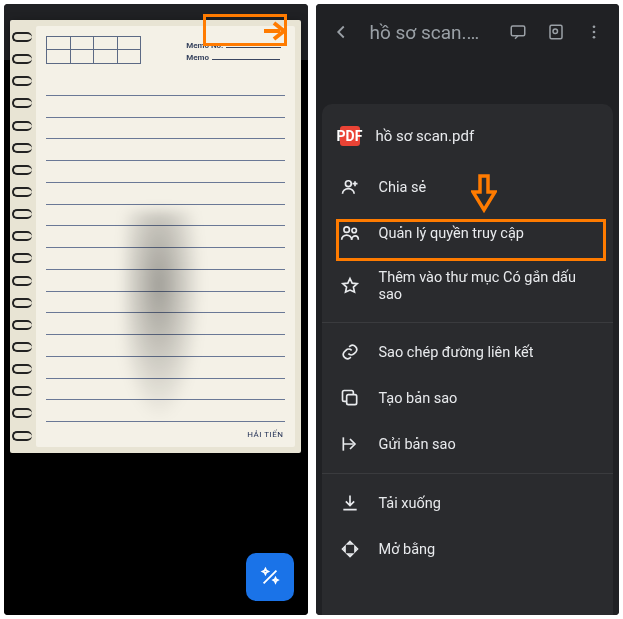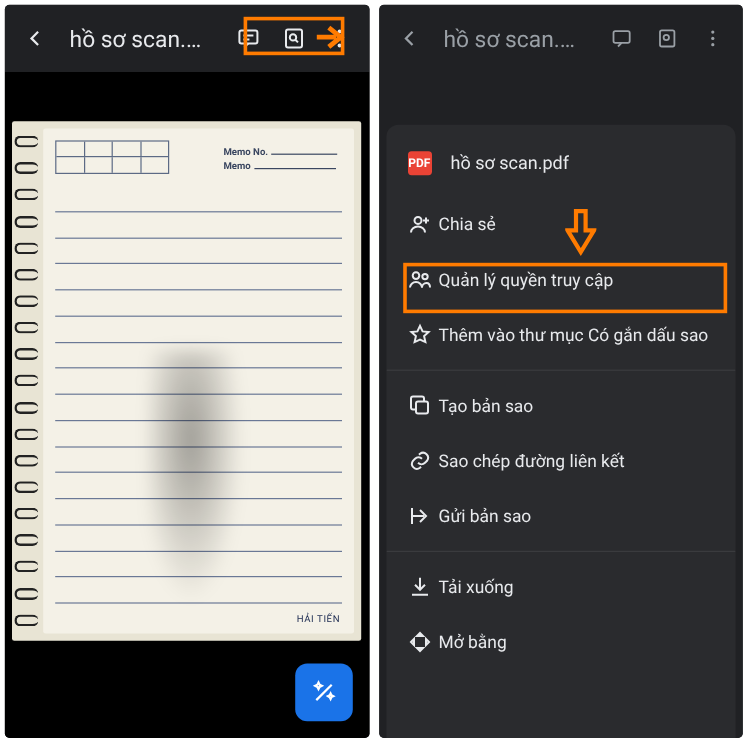--- a/index.html
+++ b/index.html
@@ -4,45 +4,45 @@
   <style>
     * { margin:0; padding:0; box-sizing:border-box; }
     body { font-family: Roboto, Arial, sans-serif; background:#fff; width:623px; height:619px; position:relative; }
     .panes { display:flex; gap:8px; padding:4px; width:623px; height:619px; }
     .phone { flex:1; background:#202124; color:#e8eaed; border-radius:4px; overflow:hidden; display:flex; flex-direction:column; position:relative; }
     .appbar { height:56px; display:flex; align-items:center; padding:0 6px; gap:10px; background:#202124; }
     .appbar .title { flex:1; font-size:19px; font-weight:400; overflow:hidden; text-overflow:ellipsis; white-space:nowrap; }
     .iconbtn { width:38px; height:38px; display:flex; align-items:center; justify-content:center; color:#e8eaed; cursor:pointer; }
     .iconbtn.dim { color:#9aa0a6; }
     .appbar-right { display:flex; align-items:center; gap:0px; }
-    .viewer { flex:1; background:#000; display:flex; align-items:center; justify-content:center; padding:0; }
+    .viewer { flex:1; background:#000; display:flex; align-items:flex-start; justify-content:center; padding:0; }
     .notebook { width:96%; height:78%; background:#e8e4d4; border-radius:2px; position:relative; overflow:hidden; box-shadow:0 2px 10px rgba(0,0,0,.4); margin-top:-40px; }
     .page { position:absolute; left:26px; right:6px; top:6px; bottom:6px; background:#f4f1e7; border-radius:2px; }
     .spiral { position:absolute; left:2px; top:6px; bottom:6px; width:22px; display:flex; flex-direction:column; justify-content:space-around; }
     .ring { width:20px; height:10px; border:2px solid #222; border-radius:6px; border-right:none; background:transparent; }
     .headtable { position:absolute; left:10px; top:10px; width:95px; height:28px; border:1px solid #5c6a85; }
     .headtable .r { height:50%; display:flex; }
     .headtable .c { flex:1; border-right:1px solid #5c6a85; }
     .headtable .r:first-child { border-bottom:1px solid #5c6a85; }
     .memo { position:absolute; right:14px; top:14px; font-size:8px; color:#3a4660; line-height:12px; text-align:left; }
     .memo span{ display:inline-block; border-bottom:1px solid #3a4660; width:55px; margin-left:3px;}
     .rules { position:absolute; left:10px; right:10px; top:48px; bottom:22px; }
     .rule { height:6.2%; border-bottom:1px solid #6a7896; }
     .shadow { position:absolute; left:34%; top:44%; width:30%; height:50%; background:radial-gradient(ellipse at 45% 35%, rgba(0,0,0,.35), rgba(0,0,0,0) 70%); filter:blur(6px); }
     .brand { position:absolute; right:12px; bottom:8px; font-size:8px; font-weight:400; color:#1b2a50; letter-spacing:.5px; }
     .fab { position:absolute; right:14px; bottom:14px; width:48px; height:48px; border-radius:10px; background:#1a73e8; display:flex; align-items:center; justify-content:center; color:#fff; box-shadow:0 3px 8px rgba(0,0,0,.4); cursor:pointer; }
 
     
     .sheet-backdrop { flex:1; background:#202124; display:flex; flex-direction:column; }
     .sheet { background:#2a2b2e; border-radius:10px 10px 0 0; margin:0 6px; flex:1; display:flex; flex-direction:column; padding:8px 0 0 0; overflow:hidden;}
     .sheet-head { display:flex; align-items:center; gap:16px; padding:14px 18px 18px 18px; }
-    .pdfbadge { width:20px; height:20px; border-radius:3px; background:#ea4335; color:#fff; font-size:10px; font-weight:700; display:flex; align-items:center; justify-content:center; }
+    .pdfbadge { width:20px; height:20px; border-radius:3px; background:#ea4335; color:#fff; font-size:14px; font-weight:700; display:flex; align-items:center; justify-content:center; }
     .sheet-head .fname { font-size:15px; color:#e8eaed; }
     .menu { display:flex; flex-direction:column; }
-    .mitem { display:flex; align-items:center; gap:6px; padding:13px 18px; font-size:14.5px; color:#e8eaed; cursor:pointer; }
+    .mitem { display:flex; align-items:center; gap:19px; padding:13px 18px; font-size:14.5px; color:#e8eaed; cursor:pointer; }
     .mitem .mi { width:20px; height:20px; color:#e8eaed; display:flex; align-items:center; justify-content:center; flex-shrink:0; }
     .sep { height:1px; background:rgba(255,255,255,.08); margin:6px 0; }
 
     
     .hl-rect { position:absolute; left:203px; top:14px; width:84px; height:32px; border:3px solid #ff7b00; pointer-events:none; }
     .hl-arrow1 { position:absolute; left:262px; top:20px; pointer-events:none; }
     .hl-rect2 { position:absolute; left:336px; top:219px; width:270px; height:42px; border:3px solid #ff7b00; pointer-events:none; }
     .hl-arrow2 { position:absolute; left:471px; top:174px; pointer-events:none; }
     svg { display:block; }
   </style>
@@ -220,34 +220,34 @@
                 <svg width="20" height="20" viewBox="0 0 24 24" fill="none" stroke="currentColor" stroke-width="2">
                   <path d="M12 3l2.6 5.6 6 .6-4.5 4.1 1.3 6L12 16.9 6.6 19.3l1.3-6L3.4 9.2l6-.6z"></path>
                 </svg>
               </div>
             <span>Thêm vào thư mục Có gắn dấu sao</span>
           </div>
           <div class="sep"></div>
           <div class="mitem">
             <div class="mi">
                 <svg width="20" height="20" viewBox="0 0 24 24" fill="none" stroke="currentColor" stroke-width="2">
+                  <path d="M10 14a5 5 0 0 0 7 0l2-2a5 5 0 0 0-7-7l-1 1"></path>
+                  <path d="M14 10a5 5 0 0 0-7 0l-2 2a5 5 0 0 0 7 7l1-1"></path>
+                </svg>
+              </div>
+            <span>Sao chép đường liên kết</span>
+          </div>
+          <div class="mitem">
+            <div class="mi">
+                <svg width="20" height="20" viewBox="0 0 24 24" fill="none" stroke="currentColor" stroke-width="2">
                   <rect x="8" y="8" width="12" height="12" rx="2"></rect>
                   <path d="M16 8V5a2 2 0 0 0-2-2H5a2 2 0 0 0-2 2v9a2 2 0 0 0 2 2h3"></path>
                 </svg>
               </div>
             <span>Tạo bản sao</span>
-          </div>
-          <div class="mitem">
-            <div class="mi">
-                <svg width="20" height="20" viewBox="0 0 24 24" fill="none" stroke="currentColor" stroke-width="2">
-                  <path d="M10 14a5 5 0 0 0 7 0l2-2a5 5 0 0 0-7-7l-1 1"></path>
-                  <path d="M14 10a5 5 0 0 0-7 0l-2 2a5 5 0 0 0 7 7l1-1"></path>
-                </svg>
-              </div>
-            <span>Sao chép đường liên kết</span>
           </div>
           <div class="mitem">
             <div class="mi">
                 <svg width="20" height="20" viewBox="0 0 24 24" fill="none" stroke="currentColor" stroke-width="2">
                   <path d="M4 12h12M12 6l6 6-6 6"></path>
                   <path d="M4 4v16"></path>
                 </svg>
               </div>
             <span>Gửi bản sao</span>
           </div>

